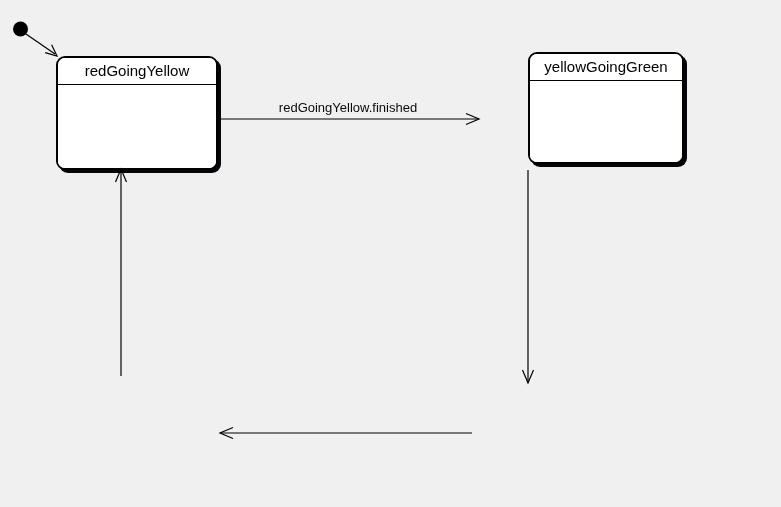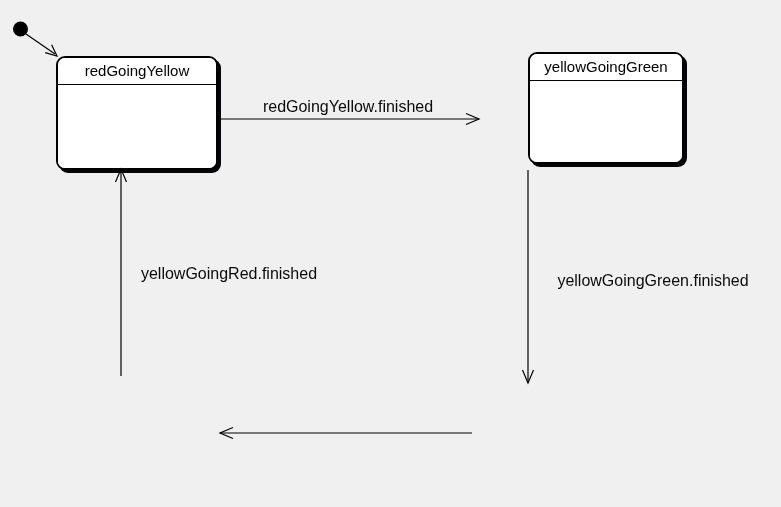--- a/index.html
+++ b/index.html
@@ -17,21 +17,21 @@
   .state-title{
     height:26px;line-height:25px;text-align:center;
     border-bottom:1px solid #000;
     font-size:15px;color:#000;letter-spacing:0;
     border-top-left-radius:7px;border-top-right-radius:7px;background:#fff;
   }
   .state-body{position:absolute;left:0;right:0;top:27px;bottom:0;background:#fff;
     border-bottom-left-radius:7px;border-bottom-right-radius:7px;}
   .tlabel{
     position:absolute;z-index:3;transform:translate(-50%,-50%);
-    font-size:16px;color:#0a0a0a;white-space:nowrap;
+    font-size:13px;color:#0a0a0a;white-space:nowrap;
   }
 </style>
 </head>
 <body>
 
 <div class="canvas">
 
   <svg class="wires" width="781" height="507" viewBox="0 0 781 507">
 
     <circle cx="20.5" cy="29" r="7.5" fill="#000" stroke="none"></circle>
@@ -58,18 +58,16 @@
 
   <div class="state" style="left:480px;top:52px;width:156px;height:112px;margin-left:48px;">
     <div class="state-title">yellowGoingGreen</div>
     <div class="state-body"></div>
   </div>
 
 
 
   <div class="tlabel" style="left:348px;top:107px;">redGoingYellow.finished</div>
 
-  <div class="tlabel" style="left:653px;top:281px;">yellowGoingGreen.finished</div>
 
 
-  <div class="tlabel" style="left:229px;top:274px;">yellowGoingRed.finished</div>
 
 </div>
 
 </body></html>

